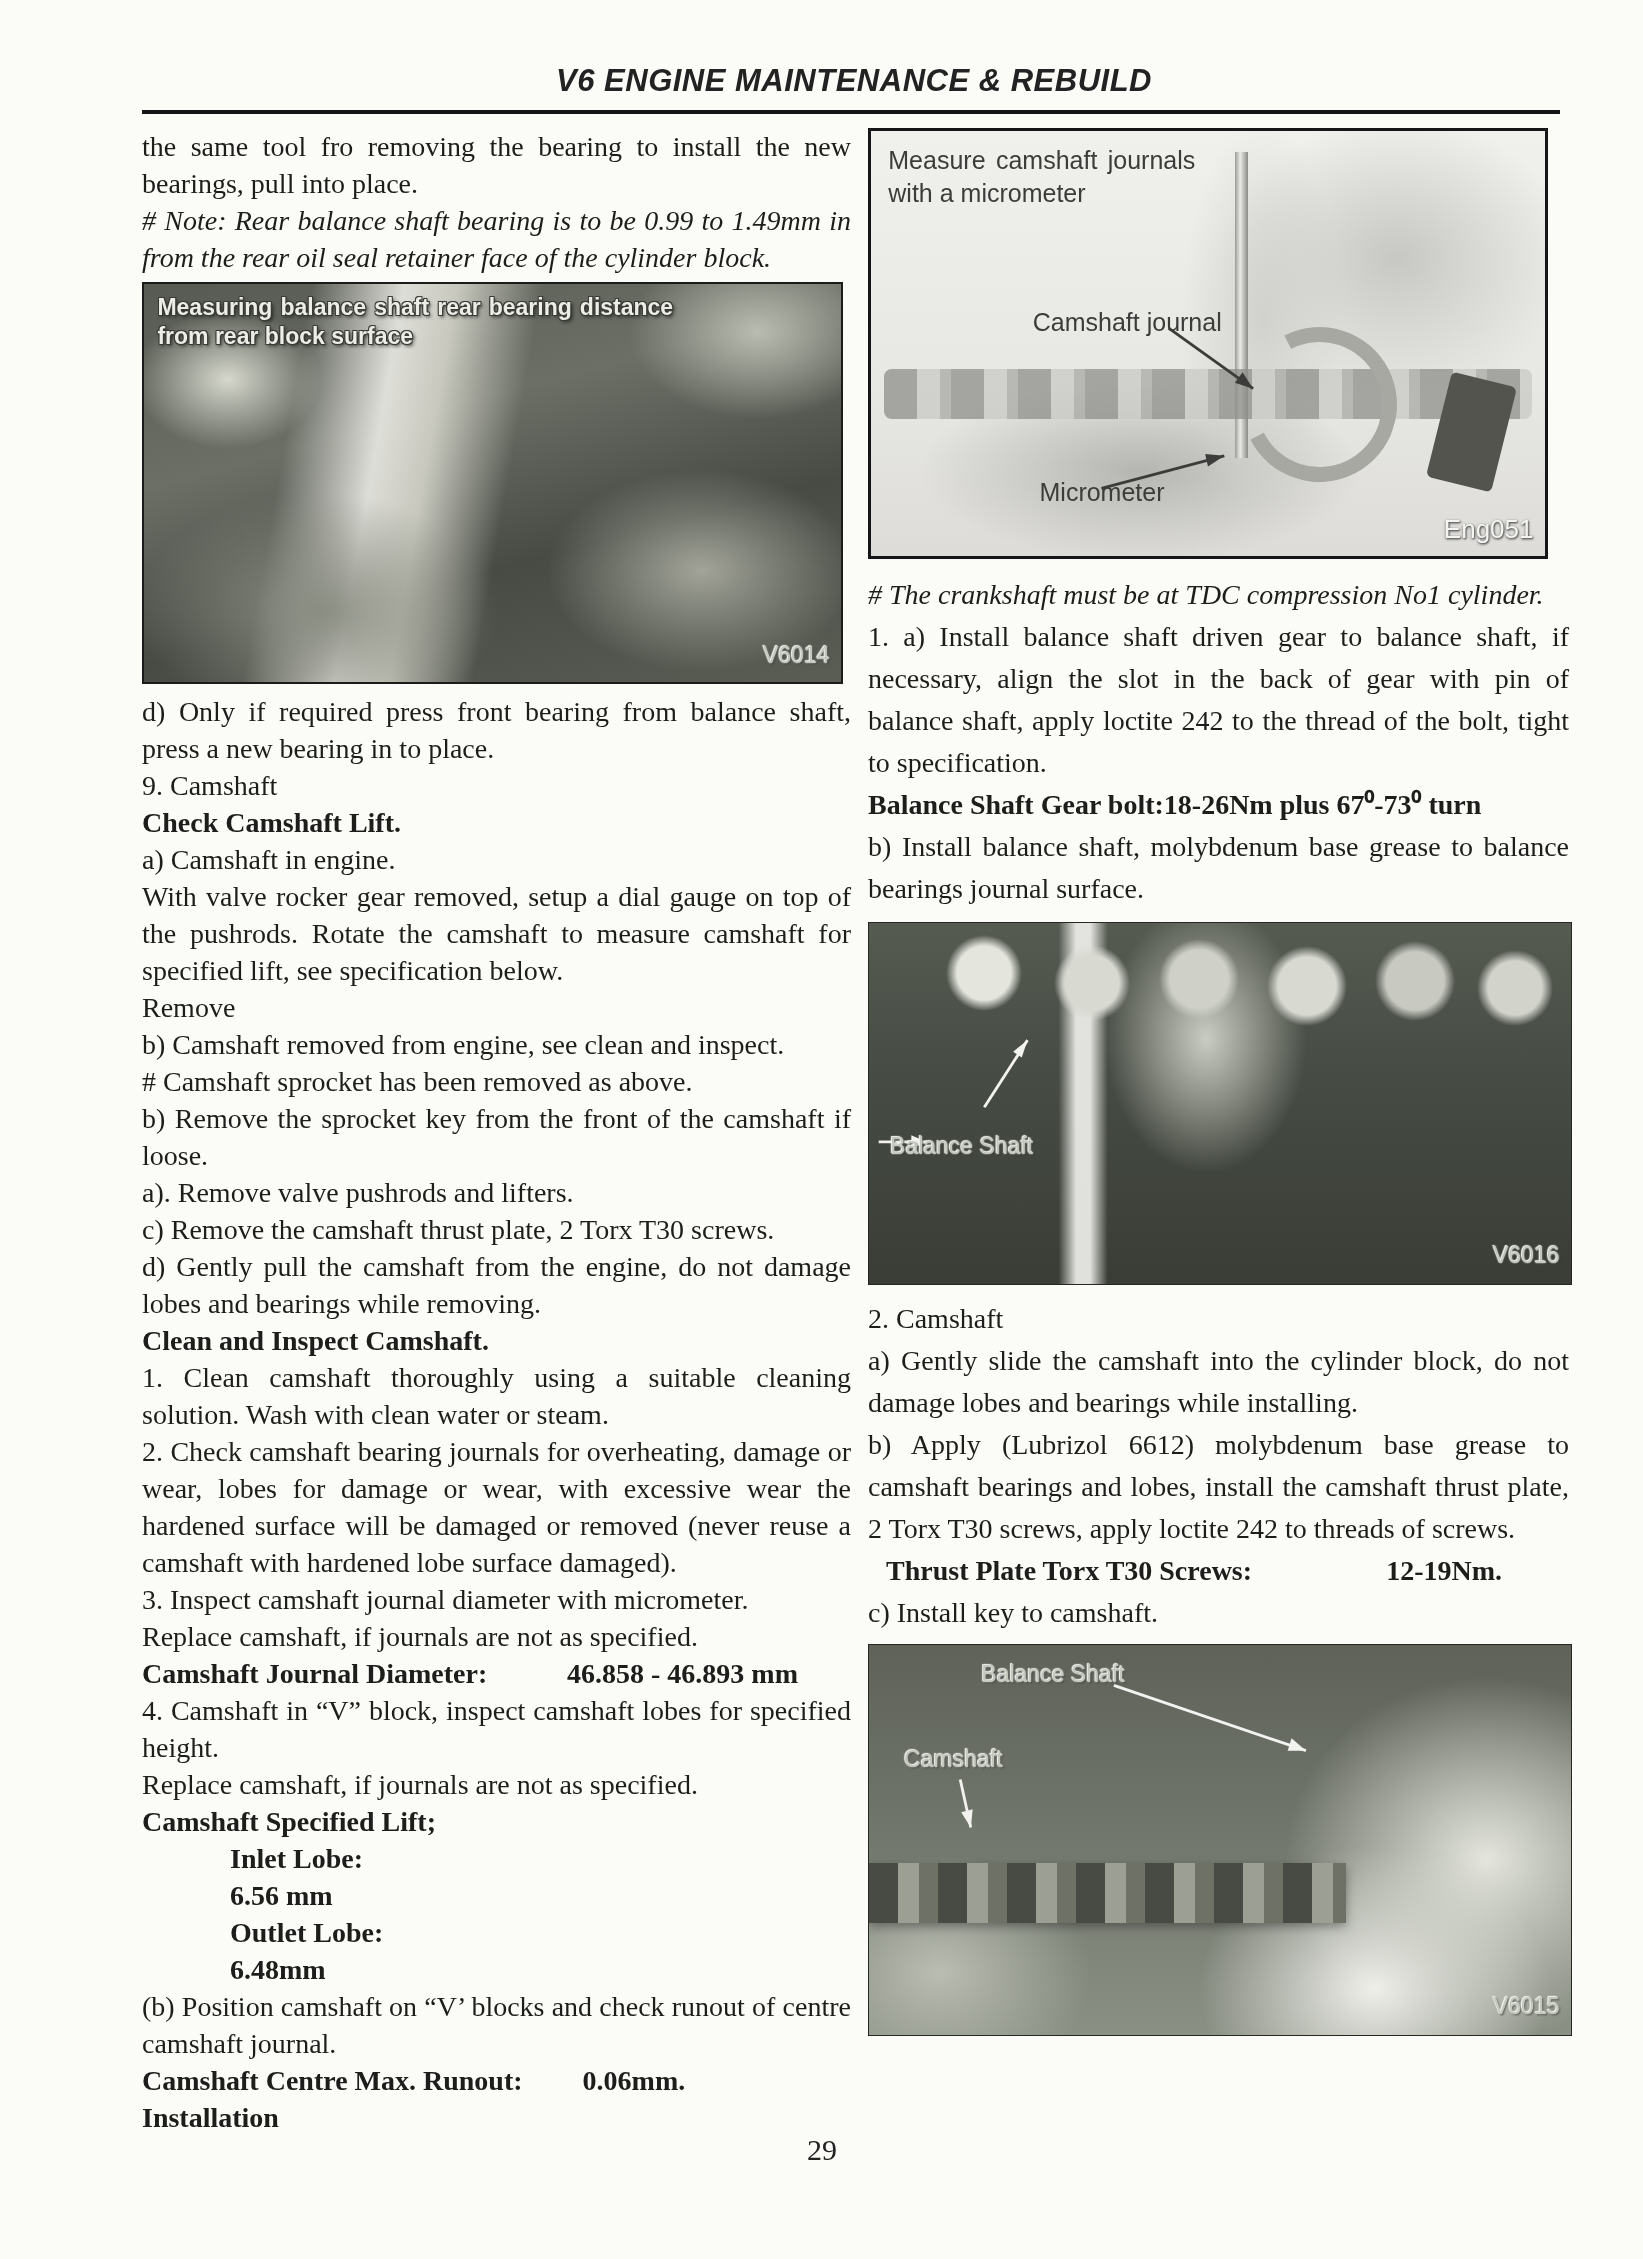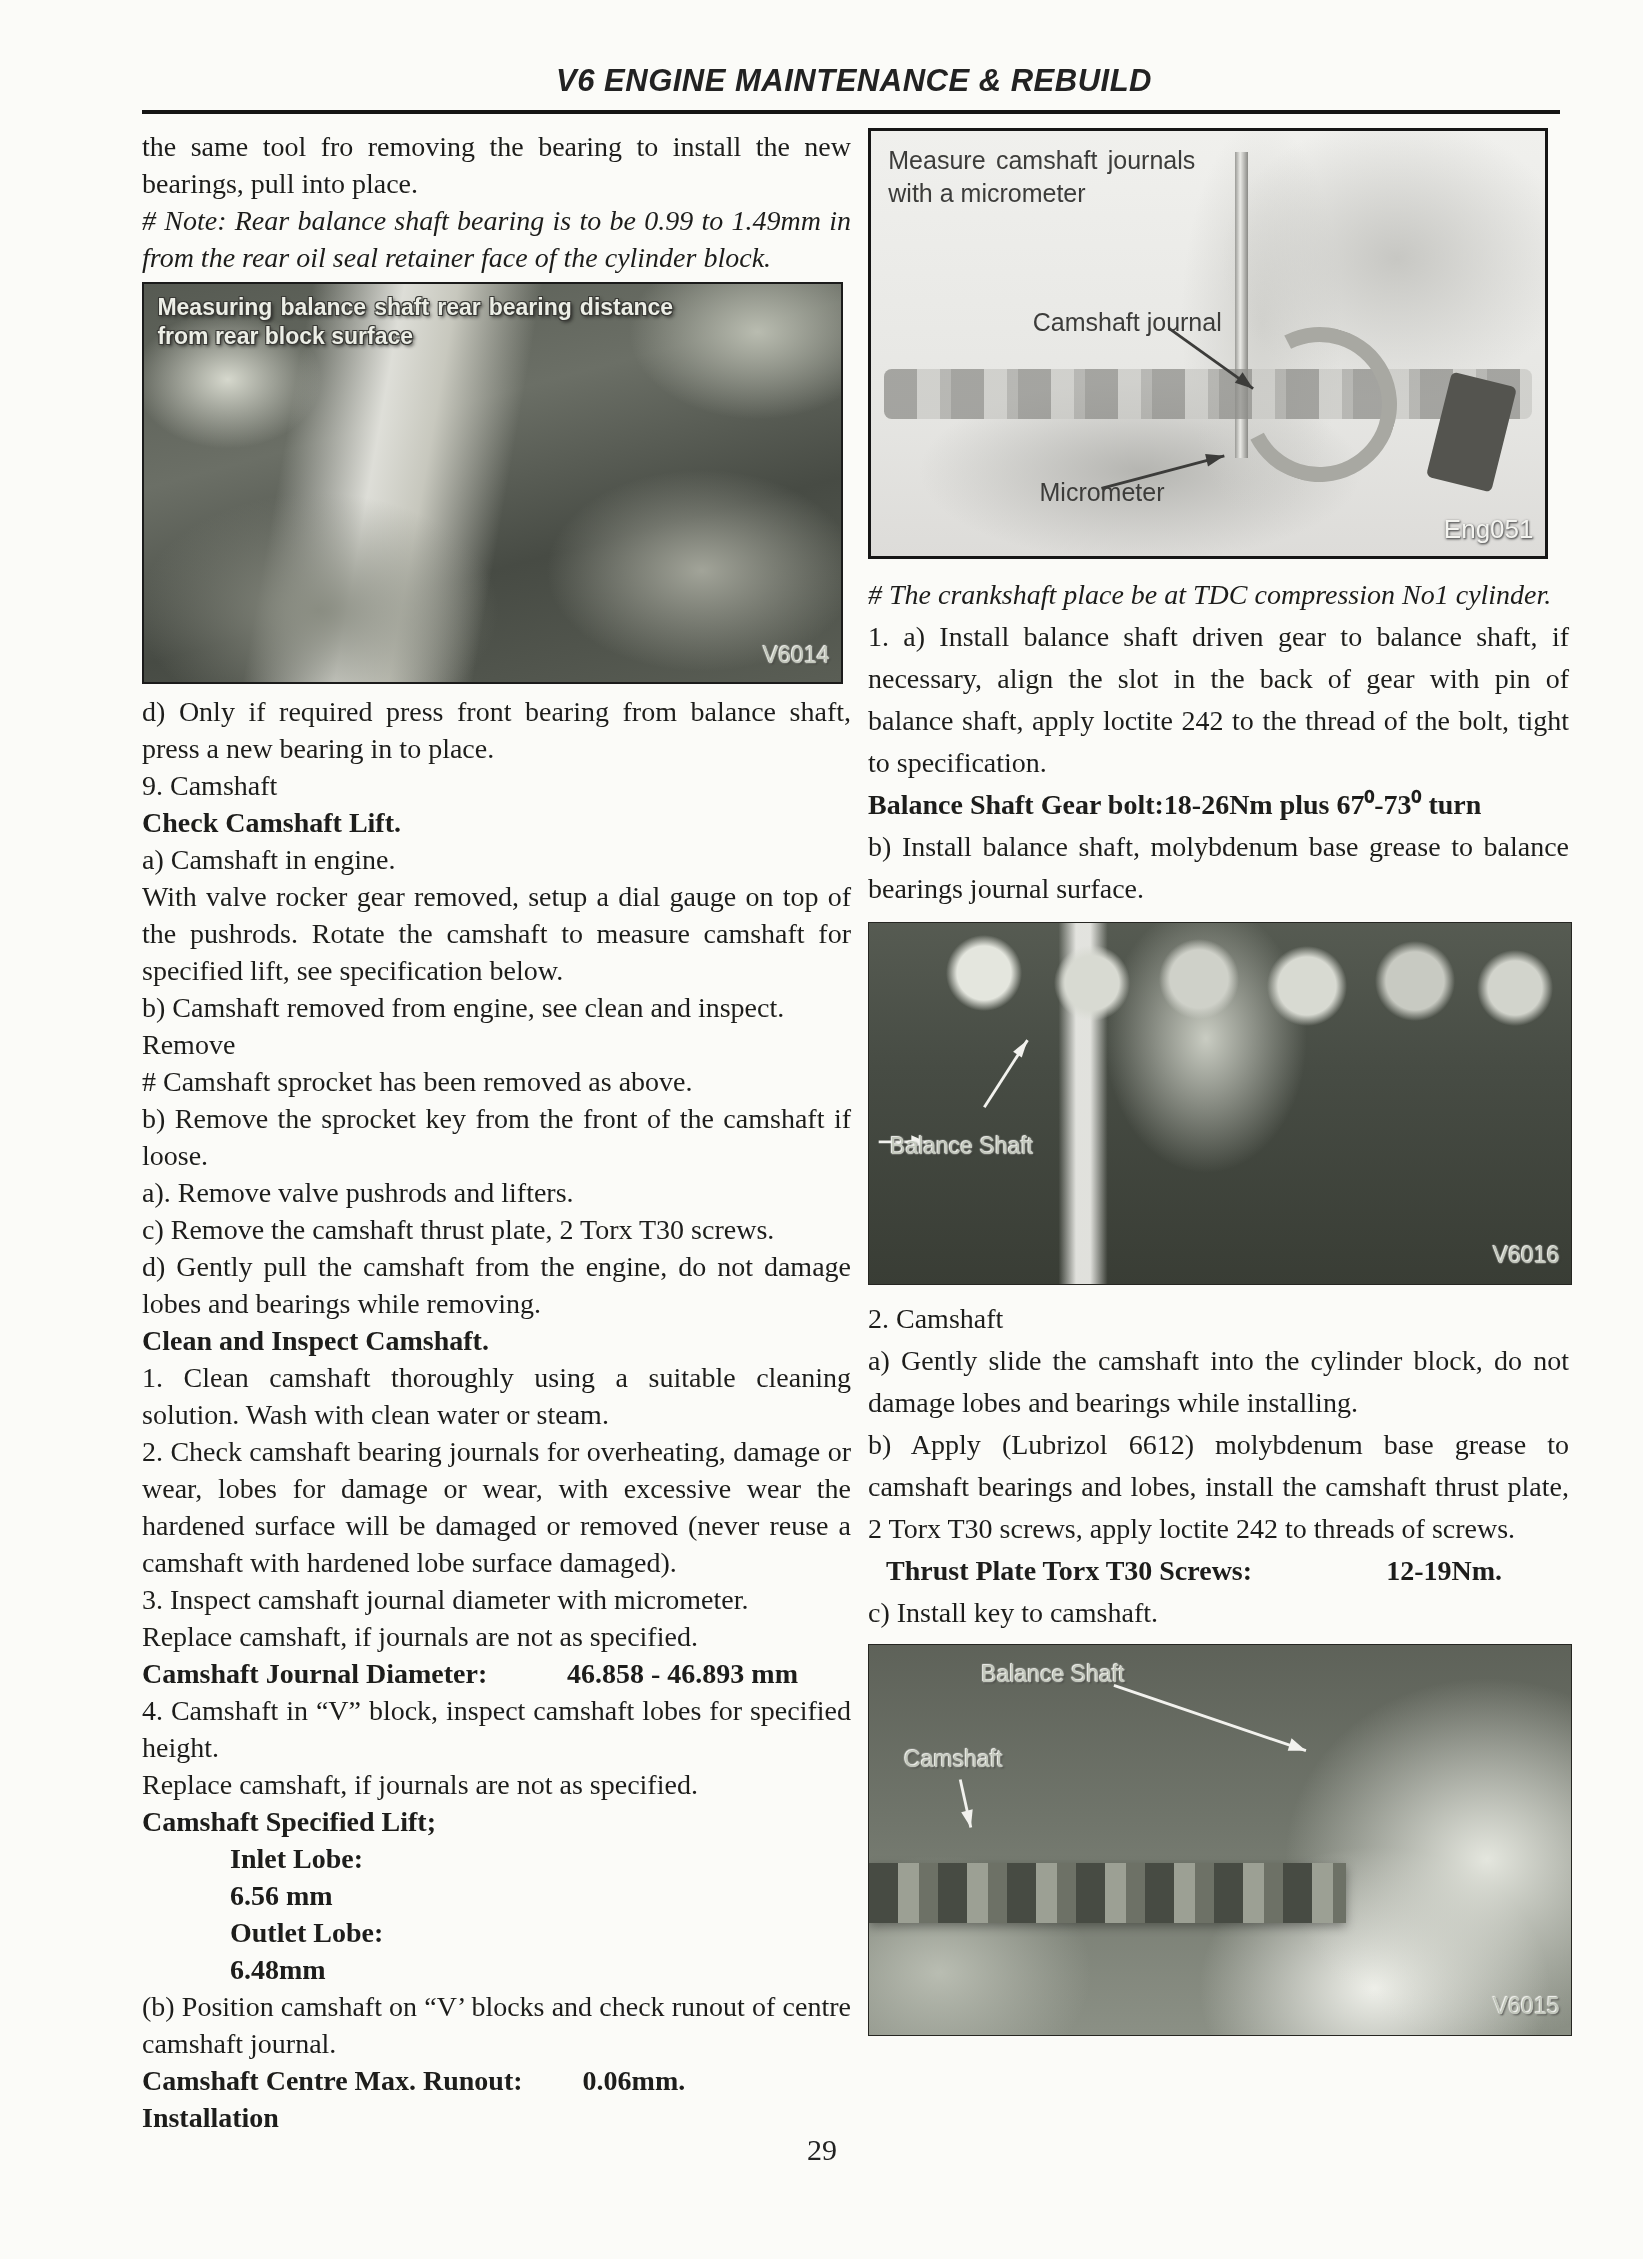--- a/index.html
+++ b/index.html
@@ -113,22 +113,22 @@
     <div class="photo photo-v6014">
       <div class="photo-caption-overlay">Measuring balance shaft rear bearing distance from rear block surface</div>
       <div class="photo-code emboss">V6014</div>
     </div>
 
     <p class="p">d) Only if required press front bearing from balance shaft, press a new bearing in to place.</p>
     <p class="p">9. Camshaft</p>
     <p class="p bold">Check Camshaft Lift.</p>
     <p class="p">a) Camshaft in engine.</p>
     <p class="p">With valve rocker gear removed, setup a dial gauge on top of the pushrods. Rotate the camshaft to measure camshaft for specified lift, see specification below.</p>
+    <p class="p">Remove</p>
     <p class="p">b) Camshaft removed from engine, see clean and inspect.</p>
-    <p class="p">Remove</p>
     <p class="p"># Camshaft sprocket has been removed as above.</p>
     <p class="p">b) Remove the sprocket key from the front of the camshaft if loose.</p>
     <p class="p">a). Remove valve pushrods and lifters.</p>
     <p class="p">c) Remove the camshaft thrust plate, 2 Torx T30 screws.</p>
     <p class="p">d) Gently pull the camshaft from the engine, do not damage lobes and bearings while removing.</p>
     <p class="p bold">Clean and Inspect Camshaft.</p>
     <p class="p">1. Clean camshaft thoroughly using a suitable cleaning solution. Wash with clean water or steam.</p>
     <p class="p">2. Check camshaft bearing journals for overheating, damage or wear, lobes for damage or wear, with excessive wear the hardened surface will be damaged or removed (never reuse a camshaft with hardened lobe surface damaged).</p>
     <p class="p">3. Inspect camshaft journal diameter with micrometer.</p>
     <p class="p">Replace camshaft, if journals are not as specified.</p>
@@ -173,21 +173,21 @@
         <polygon points="398,268 379,262 387,251" fill="#3c3c3a"></polygon>
         <line x1="240" y1="372" x2="368" y2="338" stroke="#3c3c3a" stroke-width="3"></line>
         <polygon points="368,338 351,349 348,336" fill="#3c3c3a"></polygon>
       </svg>
       <div class="fig-caption">Measure camshaft journals with a micrometer</div>
       <div class="fig-label lbl-journal">Camshaft journal</div>
       <div class="fig-label lbl-micrometer">Micrometer</div>
       <div class="fig-code">Eng051</div>
     </div>
 
-    <p class="p italic"># The crankshaft place be at TDC compression No1 cylinder.</p>
+    <p class="p italic"># The crankshaft must be at TDC compression No1 cylinder.</p>
     <p class="p">1. a) Install balance shaft driven gear to balance shaft, if necessary, align the slot in the back of gear with pin of balance shaft, apply loctite 242 to the thread of the bolt, tight to specification.</p>
     <p class="p bold">Balance Shaft Gear bolt:18-26Nm plus 67⁰-73⁰ turn</p>
     <p class="p">b) Install balance shaft, molybdenum base grease to balance bearings journal surface.</p>
 
     <div class="photo photo-v6016">
       <svg viewBox="0 0 731 376">
         <line x1="120" y1="192" x2="165" y2="122" stroke="#f2f2ee" stroke-width="3"></line>
         <polygon points="165,122 159,140 150,134" fill="#f2f2ee"></polygon>
         <line x1="10" y1="228" x2="60" y2="228" stroke="#f2f2ee" stroke-width="3"></line>
         <polygon points="60,228 44,221 44,235" fill="#f2f2ee"></polygon>

